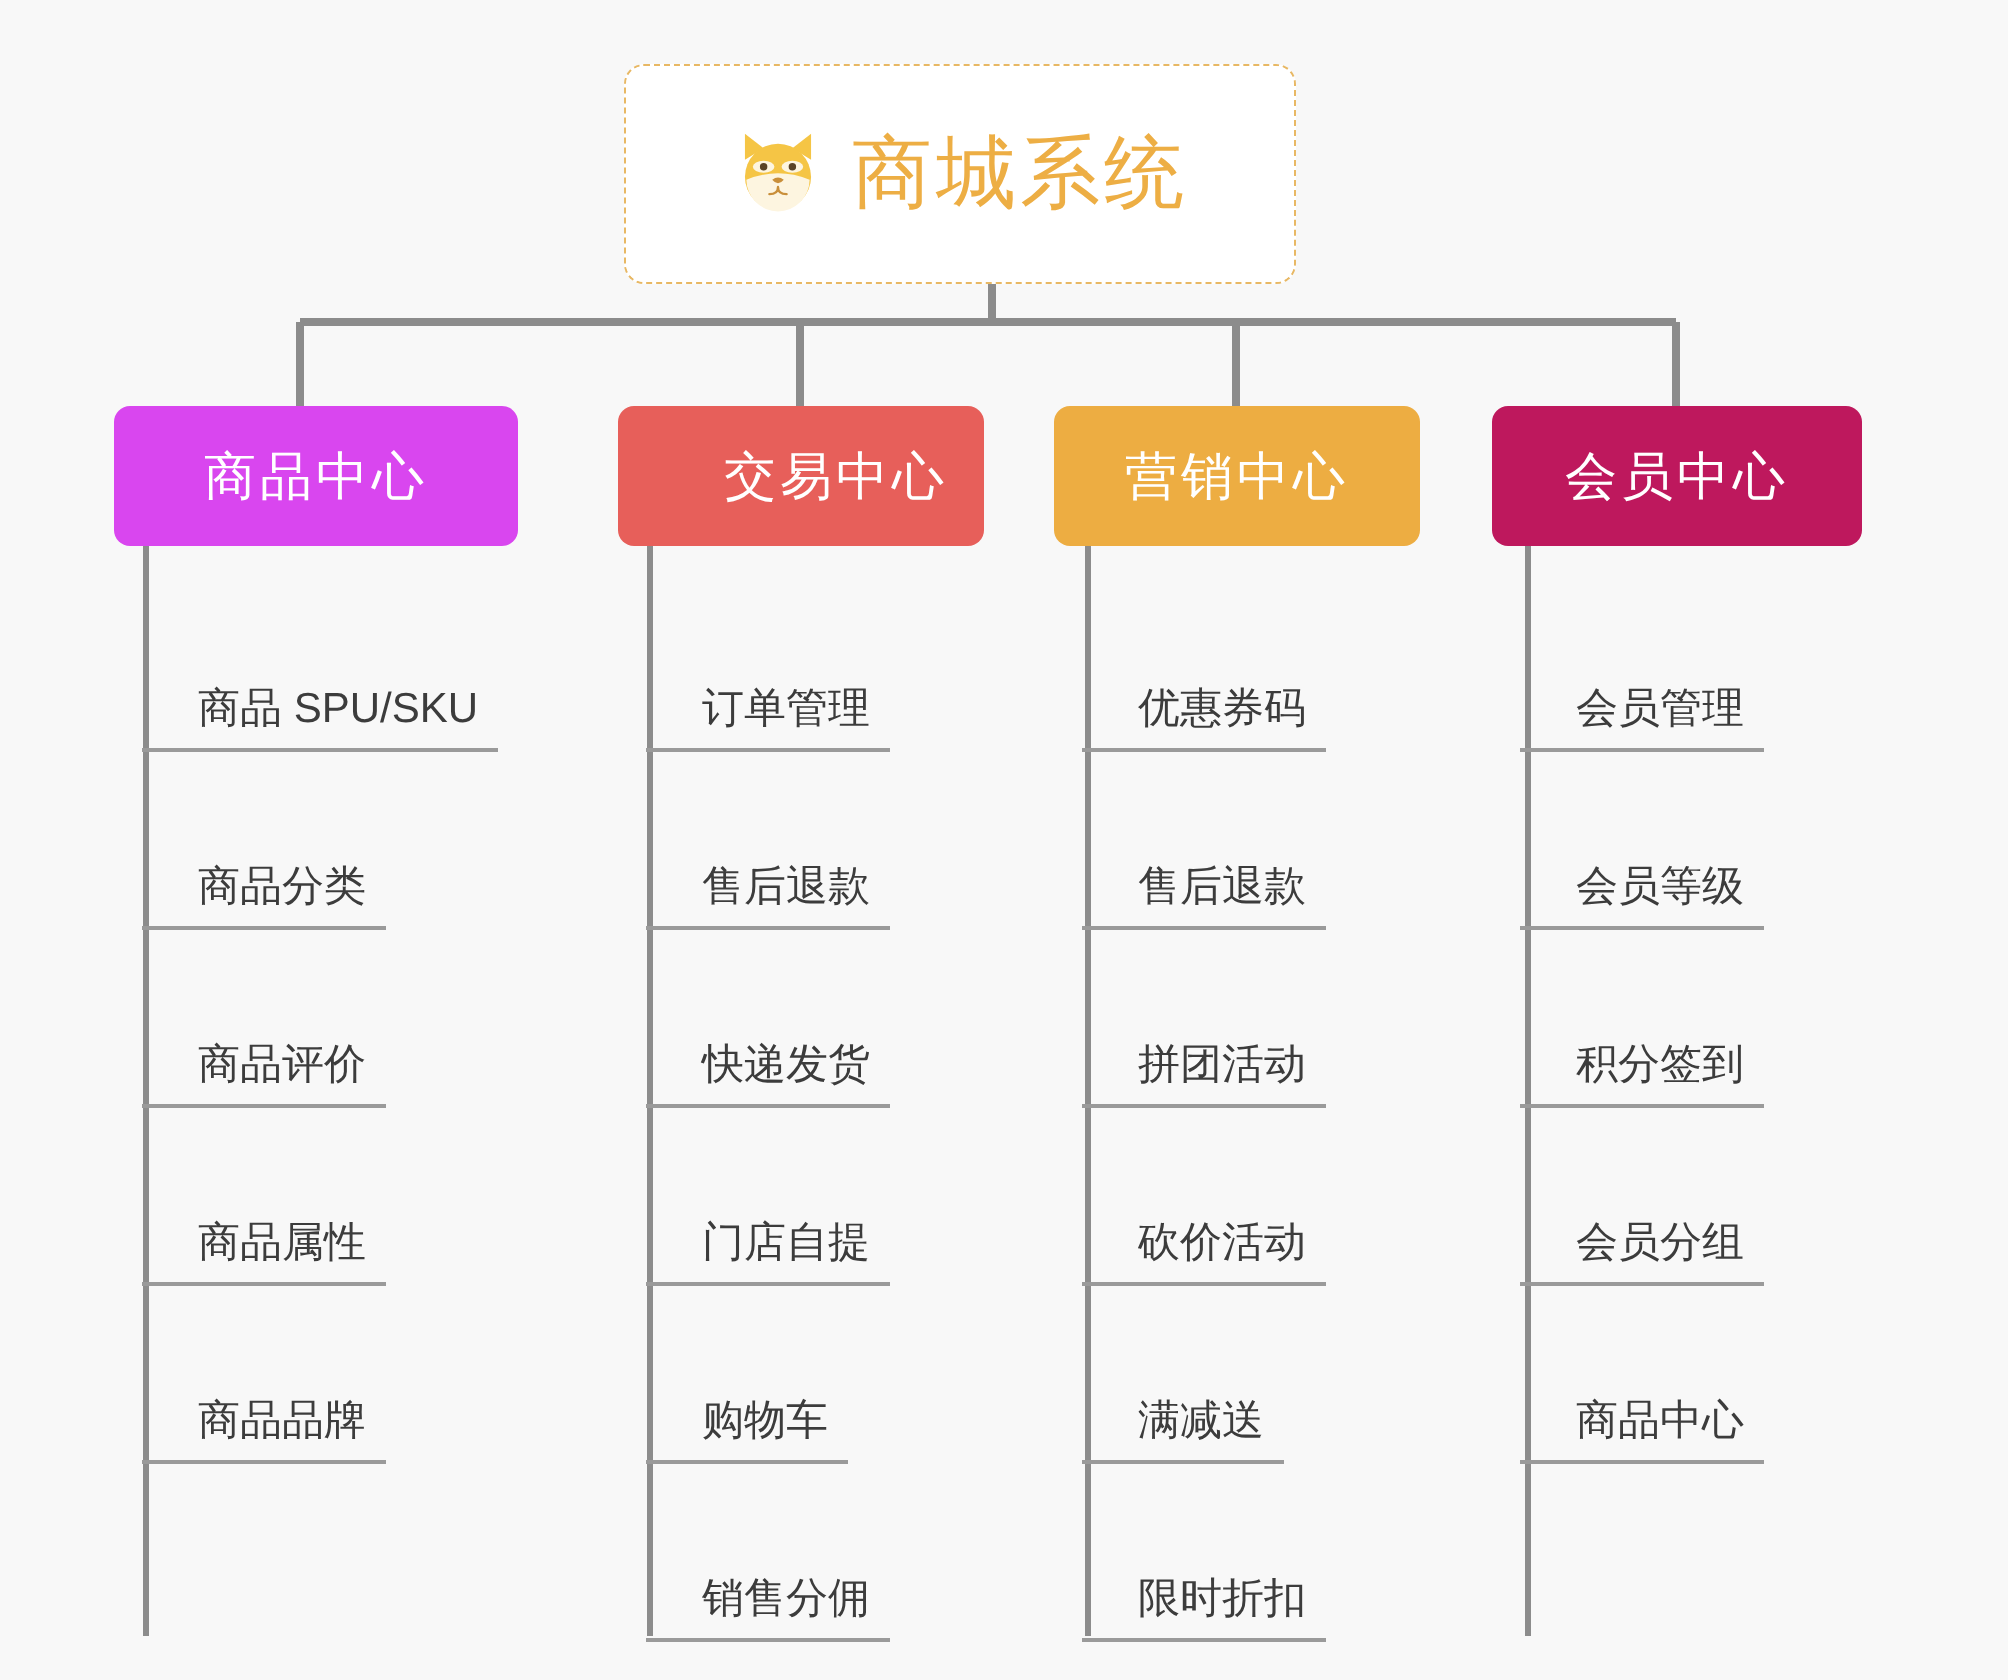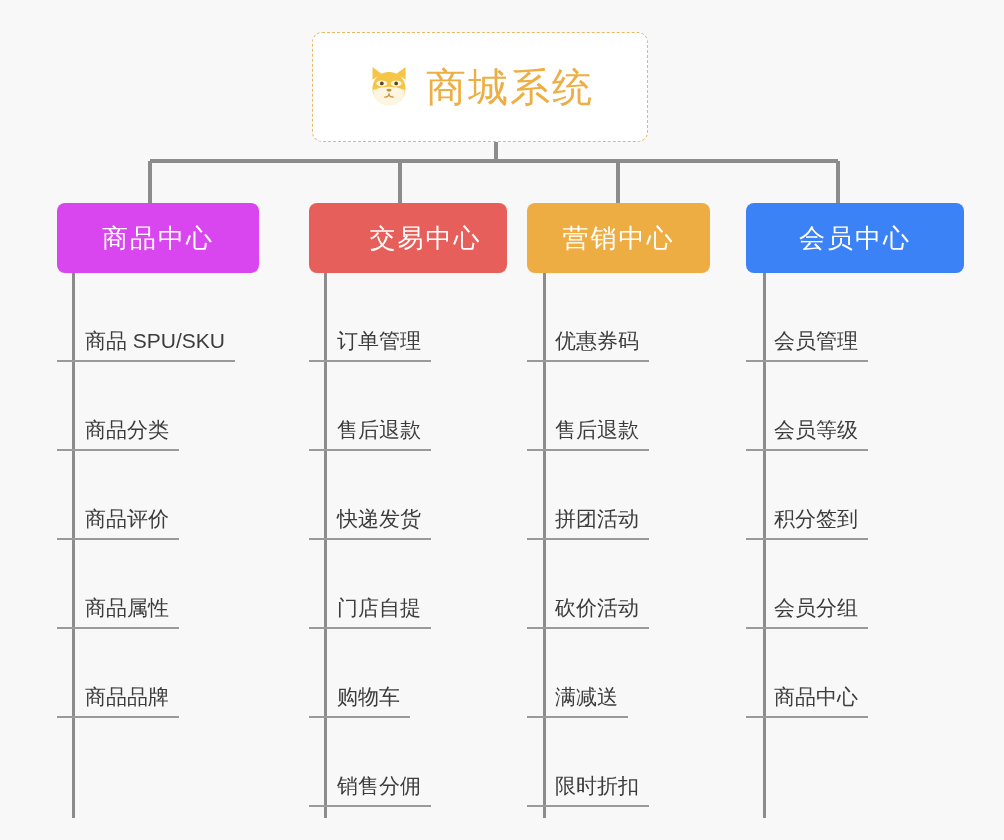--- a/index.html
+++ b/index.html
@@ -74,21 +74,21 @@
     align-items: center;
     justify-content: center;
     color: #ffffff;
     font-size: 26px;
     letter-spacing: 2px;
     white-space: nowrap;
   }
 
   .leaf-list {
     position: relative;
-    margin: 0;
+    margin: 14px;
     padding: 0;
     list-style: none;
   }
   .leaf-item {
     position: relative;
     height: 89px;
     display: flex;
     align-items: flex-end;
   }
   .leaf-label {
@@ -160,21 +160,21 @@
       <li class="leaf-item">
           <span class="leaf-label">商品属性</span>
         </li>
       <li class="leaf-item">
           <span class="leaf-label">商品品牌</span>
         </li>
     </ul>
   </div>
 
   <div class="column" style="left:309px; width:183px;">
-    <div class="cat-box" style="background:#e75f5a; width:198px;padding-left:35px;">
+    <div class="cat-box" style="background:#e75f5a; width:183px;padding-left:35px;">
       <span>交易中心</span>
     </div>
     <ul class="leaf-list">
       <li class="leaf-item">
           <span class="leaf-label">订单管理</span>
         </li>
       <li class="leaf-item">
           <span class="leaf-label">售后退款</span>
         </li>
       <li class="leaf-item">
@@ -212,21 +212,21 @@
       <li class="leaf-item">
           <span class="leaf-label">满减送</span>
         </li>
       <li class="leaf-item">
           <span class="leaf-label">限时折扣</span>
         </li>
     </ul>
   </div>
 
   <div class="column" style="left:746px; width:185px;">
-    <div class="cat-box" style="background:#3b82f6; width:218px;">
+    <div class="cat-box" style="background:#be185d; width:185px;">
       <span>会员中心</span>
     </div>
     <ul class="leaf-list">
       <li class="leaf-item">
           <span class="leaf-label">会员管理</span>
         </li>
       <li class="leaf-item">
           <span class="leaf-label">会员等级</span>
         </li>
       <li class="leaf-item">

